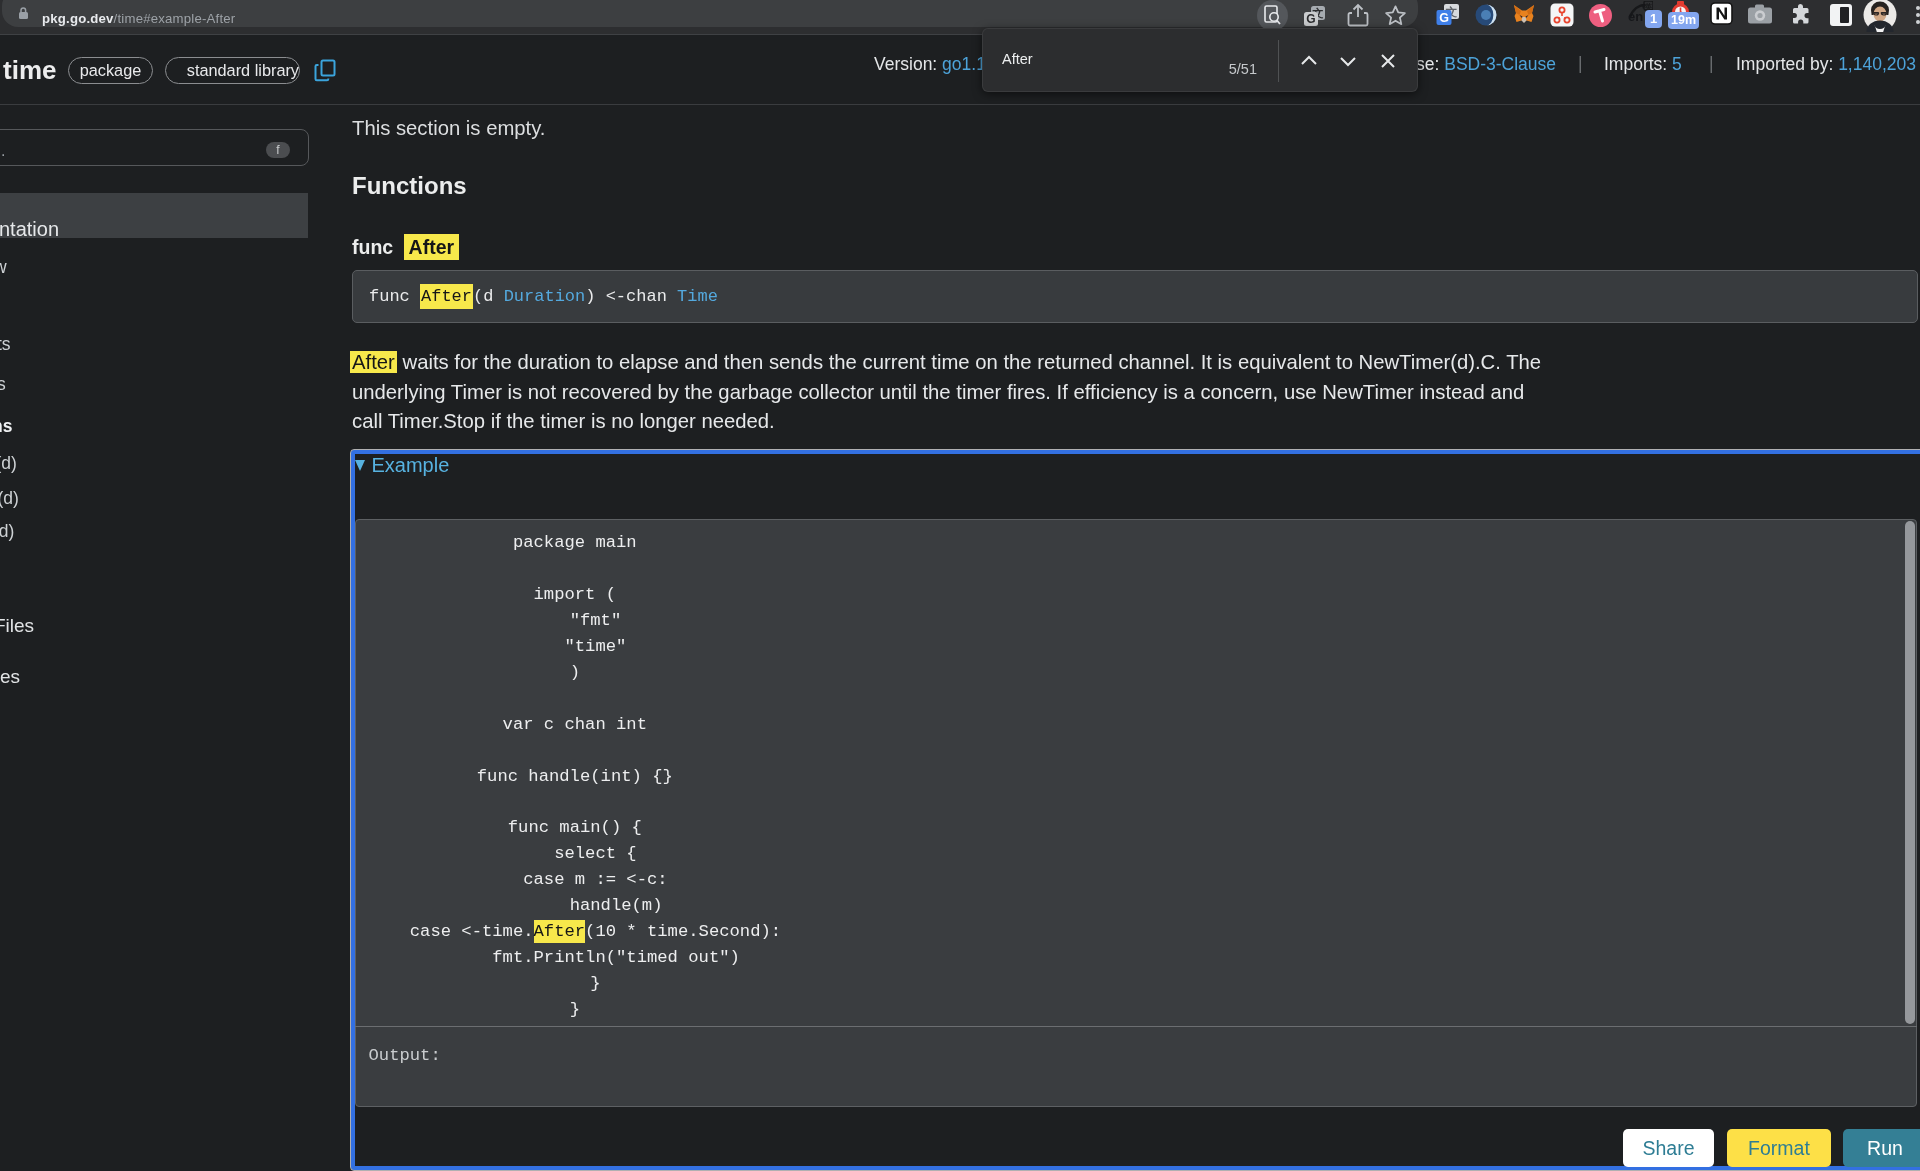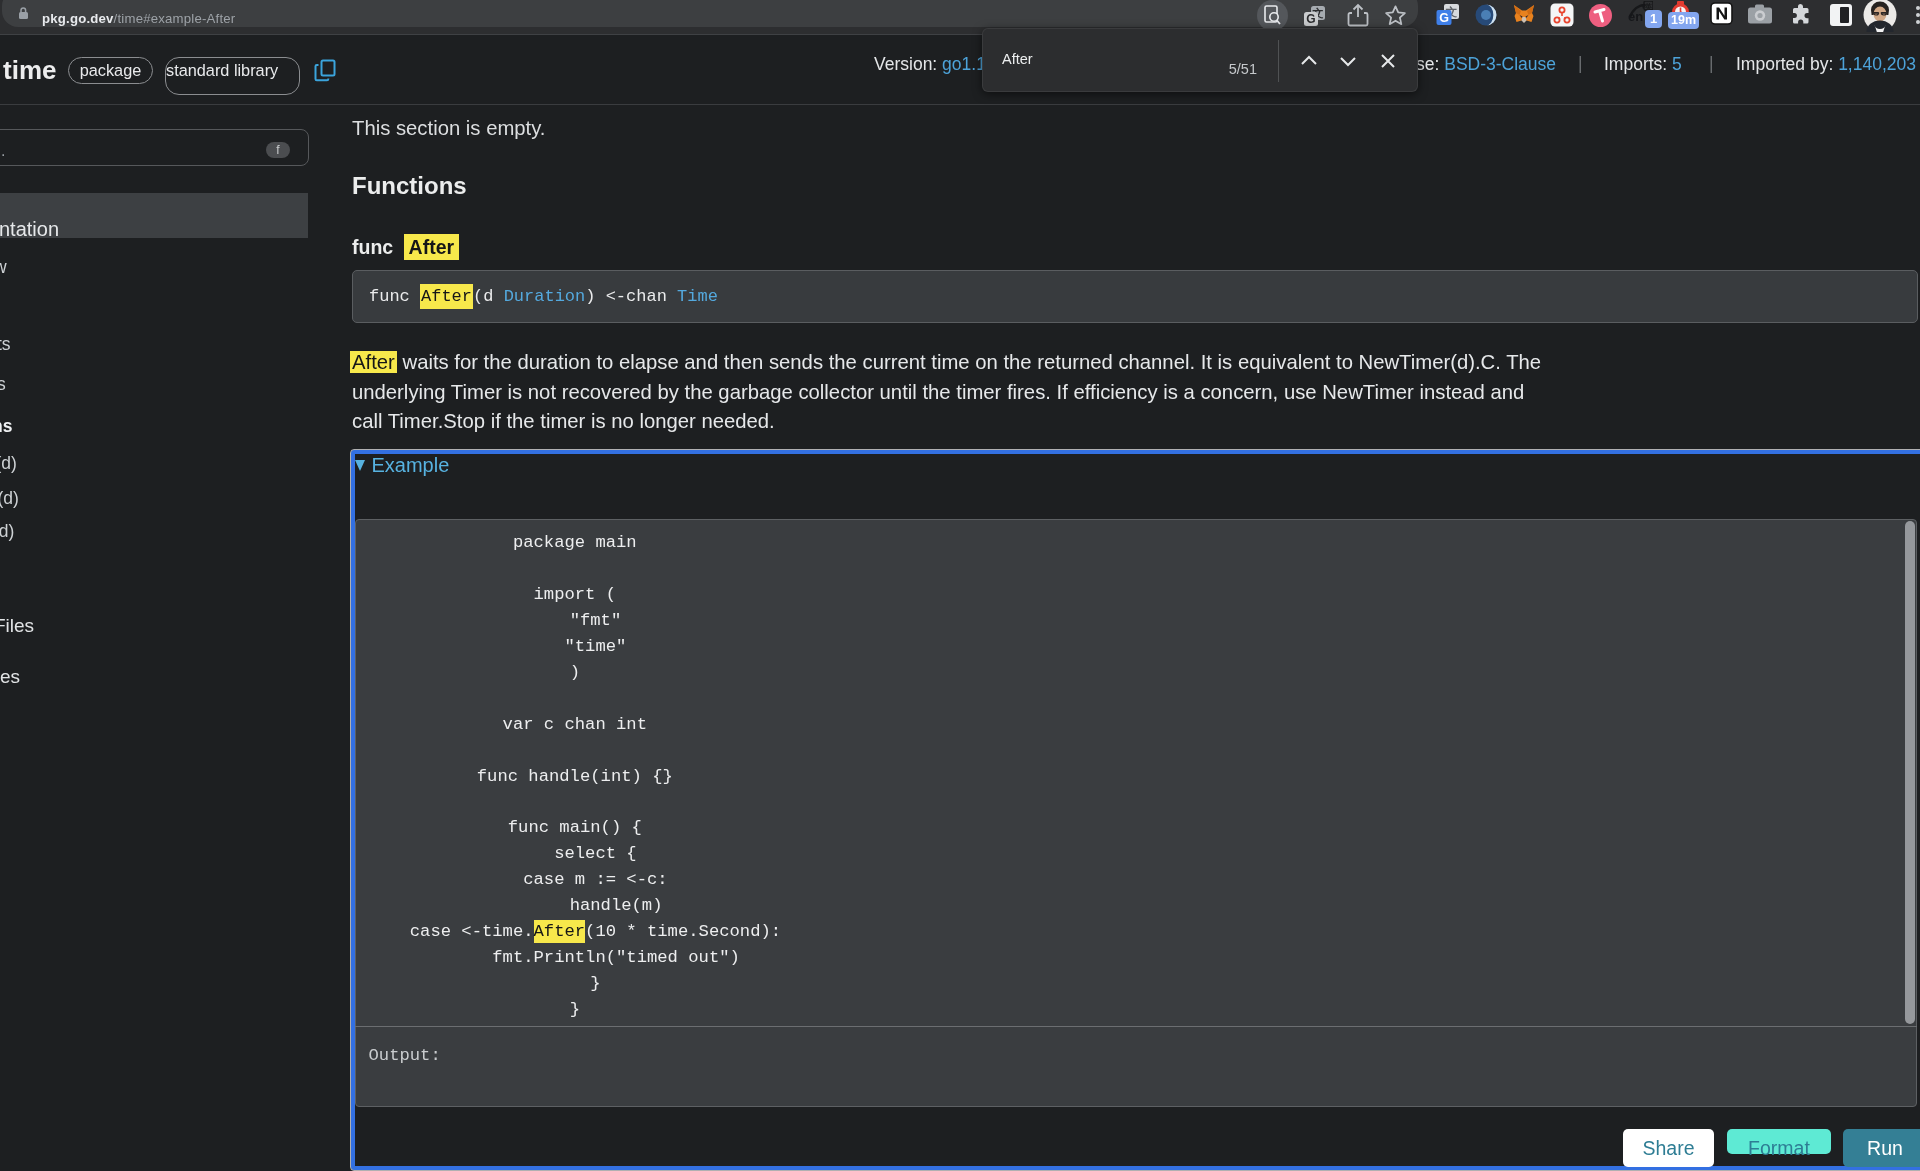--- a/index.html
+++ b/index.html
@@ -130,21 +130,21 @@
 </svg>
 
 <div class="abs" style="left:1916px;top:6px;width:4px;height:4px;border-radius:50%;background:#cfd2d5;"></div>
 <div class="abs" style="left:1916px;top:13px;width:4px;height:4px;border-radius:50%;background:#cfd2d5;"></div>
 <div class="abs" style="left:1916px;top:20px;width:4px;height:4px;border-radius:50%;background:#cfd2d5;"></div>
 
 <div class="abs" style="left:0;top:34px;width:1920px;height:1px;background:#3f4144;"></div>
 <div class="abs" style="left:0;top:104px;width:1920px;height:1px;background:#3a3c3f;"></div>
 <div class="abs" style="left:3px;top:55px;font-size:26px;font-weight:700;color:#ededee;line-height:30px;">time</div>
 <div class="abs" style="left:68px;top:57px;width:85px;height:27px;border:1px solid #8b8d90;border-radius:14px;color:#e9eaec;font-size:16.3px;text-align:center;line-height:25px;">package</div>
-<div class="abs" style="left:165px;top:57px;width:135px;height:38px;border:1px solid #8b8d90;border-radius:14px;color:#e9eaec;font-size:16.3px;text-align:left;line-height:25px;">standard library</div>
+<div class="abs" style="left:165px;top:57px;width:135px;height:27px;border:1px solid #8b8d90;border-radius:14px;color:#e9eaec;font-size:16.3px;text-align:right;line-height:25px;">standard library</div>
 <svg class="abs" style="left:314px;top:59px;" width="22" height="23" viewBox="0 0 22 23">
   <rect x="7.5" y="1.5" width="13" height="15" rx="1.5" fill="none" stroke="#3ba4dc" stroke-width="2"></rect>
   <path d="M4.5 6 H2.8 A1.3 1.3 0 0 0 1.5 7.3 V20 a1.3 1.3 0 0 0 1.3 1.3 H13 a1.3 1.3 0 0 0 1.3 -1.3 V19.5" fill="none" stroke="#3ba4dc" stroke-width="2"></path>
 </svg>
 
 <div class="abs" style="left:874px;top:54px;font-size:17.5px;color:#e4e6e8;">Version: <span class="blue">go1.19</span></div>
 <div class="abs" style="left:1416px;top:54px;font-size:17.5px;color:#e4e6e8;">se: <span class="blue">BSD-3-Clause</span></div>
 <div class="abs" style="left:1578px;top:53px;font-size:17.5px;color:#6a6d70;">|</div>
 <div class="abs" style="left:1604px;top:54px;font-size:17.5px;color:#e4e6e8;">Imports: <span class="blue">5</span></div>
 <div class="abs" style="left:1709px;top:53px;font-size:17.5px;color:#6a6d70;">|</div>
@@ -215,14 +215,14 @@
     case &lt;-time.<span class="hl" style="padding:2px 0;">After</span>(10 * time.Second):
         fmt.Println("timed out")
     }
 }</pre>
 
 <div class="abs mono" style="left:368.5px;top:1043px;font-size:17.2px;line-height:25px;color:#c9ccce;">Output:</div>
 
 <div class="abs" style="left:1905px;top:521px;width:10px;height:503px;background:#95989c;border-radius:5px;"></div>
 
 <div class="abs" style="left:1623px;top:1129px;width:91px;height:38px;background:#ffffff;border-radius:5px;color:#2e7d94;font-size:19.5px;text-align:center;line-height:38px;">Share</div>
-<div class="abs" style="left:1727px;top:1129px;width:104px;height:25px;background:#5eead4;border-radius:5px;color:#2e7d94;font-size:19.5px;text-align:center;line-height:38px;">Format</div>
+<div class="abs" style="left:1727px;top:1129px;width:104px;height:38px;background:#fde047;border-radius:5px;color:#2e7d94;font-size:19.5px;text-align:center;line-height:38px;">Format</div>
 <div class="abs" style="left:1843px;top:1129px;width:84px;height:38px;background:#347f95;border-radius:5px;color:#ffffff;font-size:19.5px;text-align:center;line-height:38px;">Run</div>
 
 </body></html>

